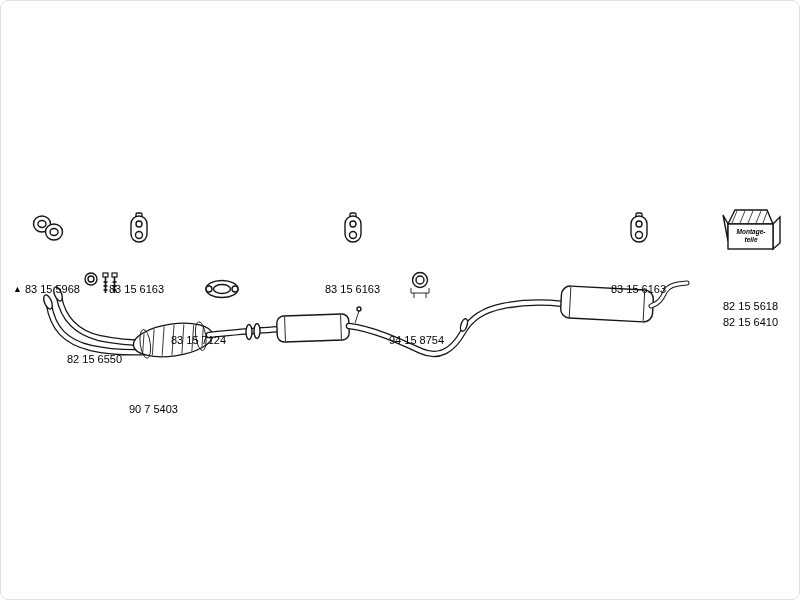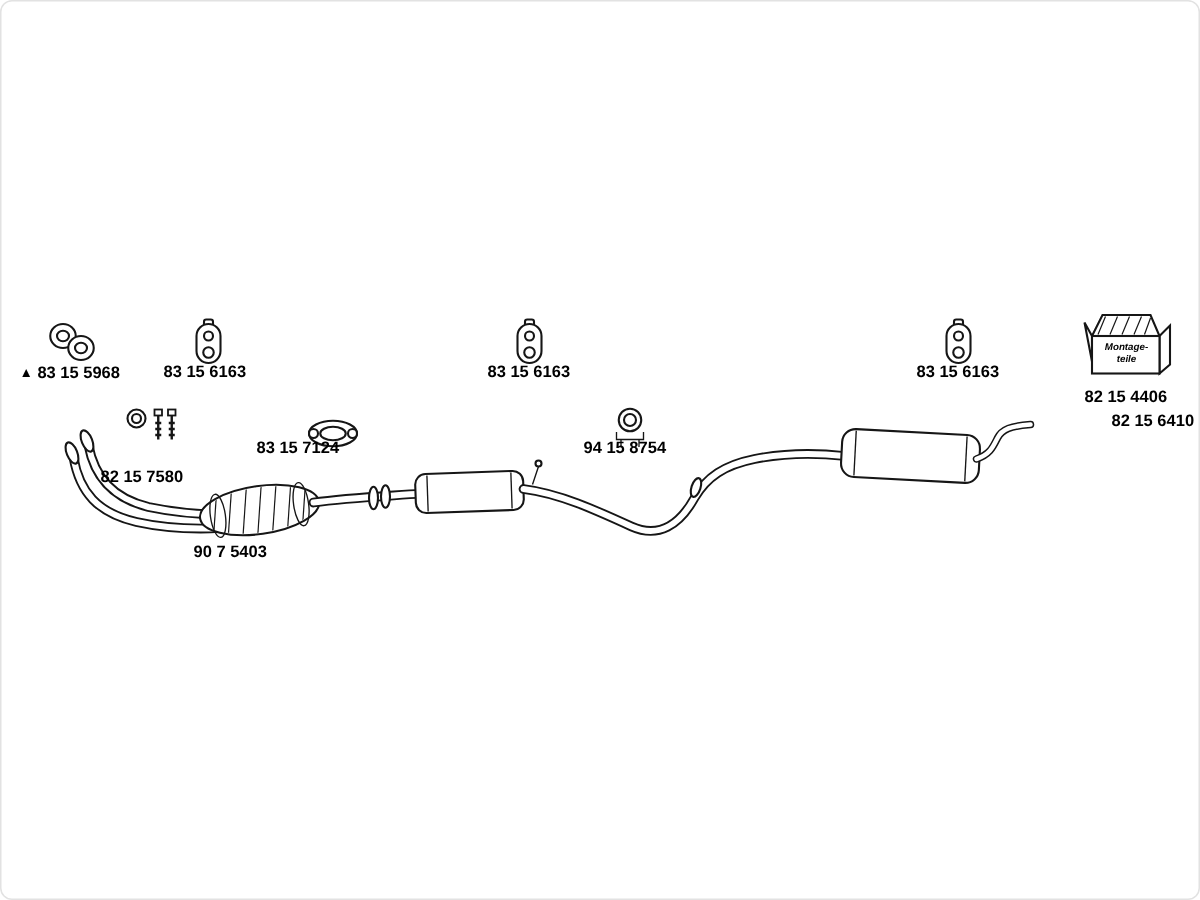--- a/index.html
+++ b/index.html
@@ -4,22 +4,23 @@
 <style>
   html,body{margin:0;padding:0;background:#fff;}
   .frame{
     position:relative;width:800px;height:600px;background:#fff;
     border:1px solid #e2e2e2;border-radius:8px;box-sizing:border-box;
     overflow:hidden;font-family:"Liberation Sans",sans-serif;
   }
   svg{position:absolute;left:0;top:0;}
   .lbl{
     position:absolute;font-family:"Liberation Sans",sans-serif;
-    font-weight:bold;font-size:11px;color:#000;white-space:nowrap;
+    font-weight:normal;font-size:11px;color:#000;white-space:nowrap;
     line-height:13px;
+    margin-top:41px;
   }
   .tri{font-size:9px;margin-right:3px;vertical-align:1px;}
   .boxlbl{
     position:absolute;width:44px;text-align:center;
     font-family:"Liberation Sans",sans-serif;
     font-style:italic;font-weight:bold;font-size:6.5px;line-height:7.5px;color:#000;
   }
   
   .po{stroke:#161616;fill:none;stroke-linecap:round;stroke-linejoin:round;}
   .pi{stroke:#ffffff;fill:none;stroke-linecap:round;stroke-linejoin:round;}
@@ -183,39 +184,39 @@
 
   <div class="lbl" style="left:324px;top:241px">
     <span>83 15 6163</span>
   </div>
 
   <div class="lbl" style="left:610px;top:241px">
     <span>83 15 6163</span>
   </div>
 
   <div class="lbl" style="left:66px;top:311px">
-    <span>82 15 7580</span>
+    <span>82 15 6550</span>
   </div>
 
   <div class="lbl" style="left:170px;top:292px">
     <span>83 15 7124</span>
   </div>
 
   <div class="lbl" style="left:388px;top:292px">
     <span>94 15 8754</span>
   </div>
 
   <div class="lbl" style="left:128px;top:361px">
     <span>90 7 5403</span>
   </div>
 
   <div class="lbl" style="left:722px;top:258px">
-    <span>82 15 4406</span>
-  </div>
-
-  <div class="lbl" style="left:740px;top:274px">
+    <span>82 15 5618</span>
+  </div>
+
+  <div class="lbl" style="left:722px;top:274px">
     <span>82 15 6410</span>
   </div>
 
   <div class="boxlbl" style="left:728px;top:227px">Montage-</div>
   <div class="boxlbl" style="left:728px;top:235px">teile</div>
 
 </div>
 
 </body></html>

